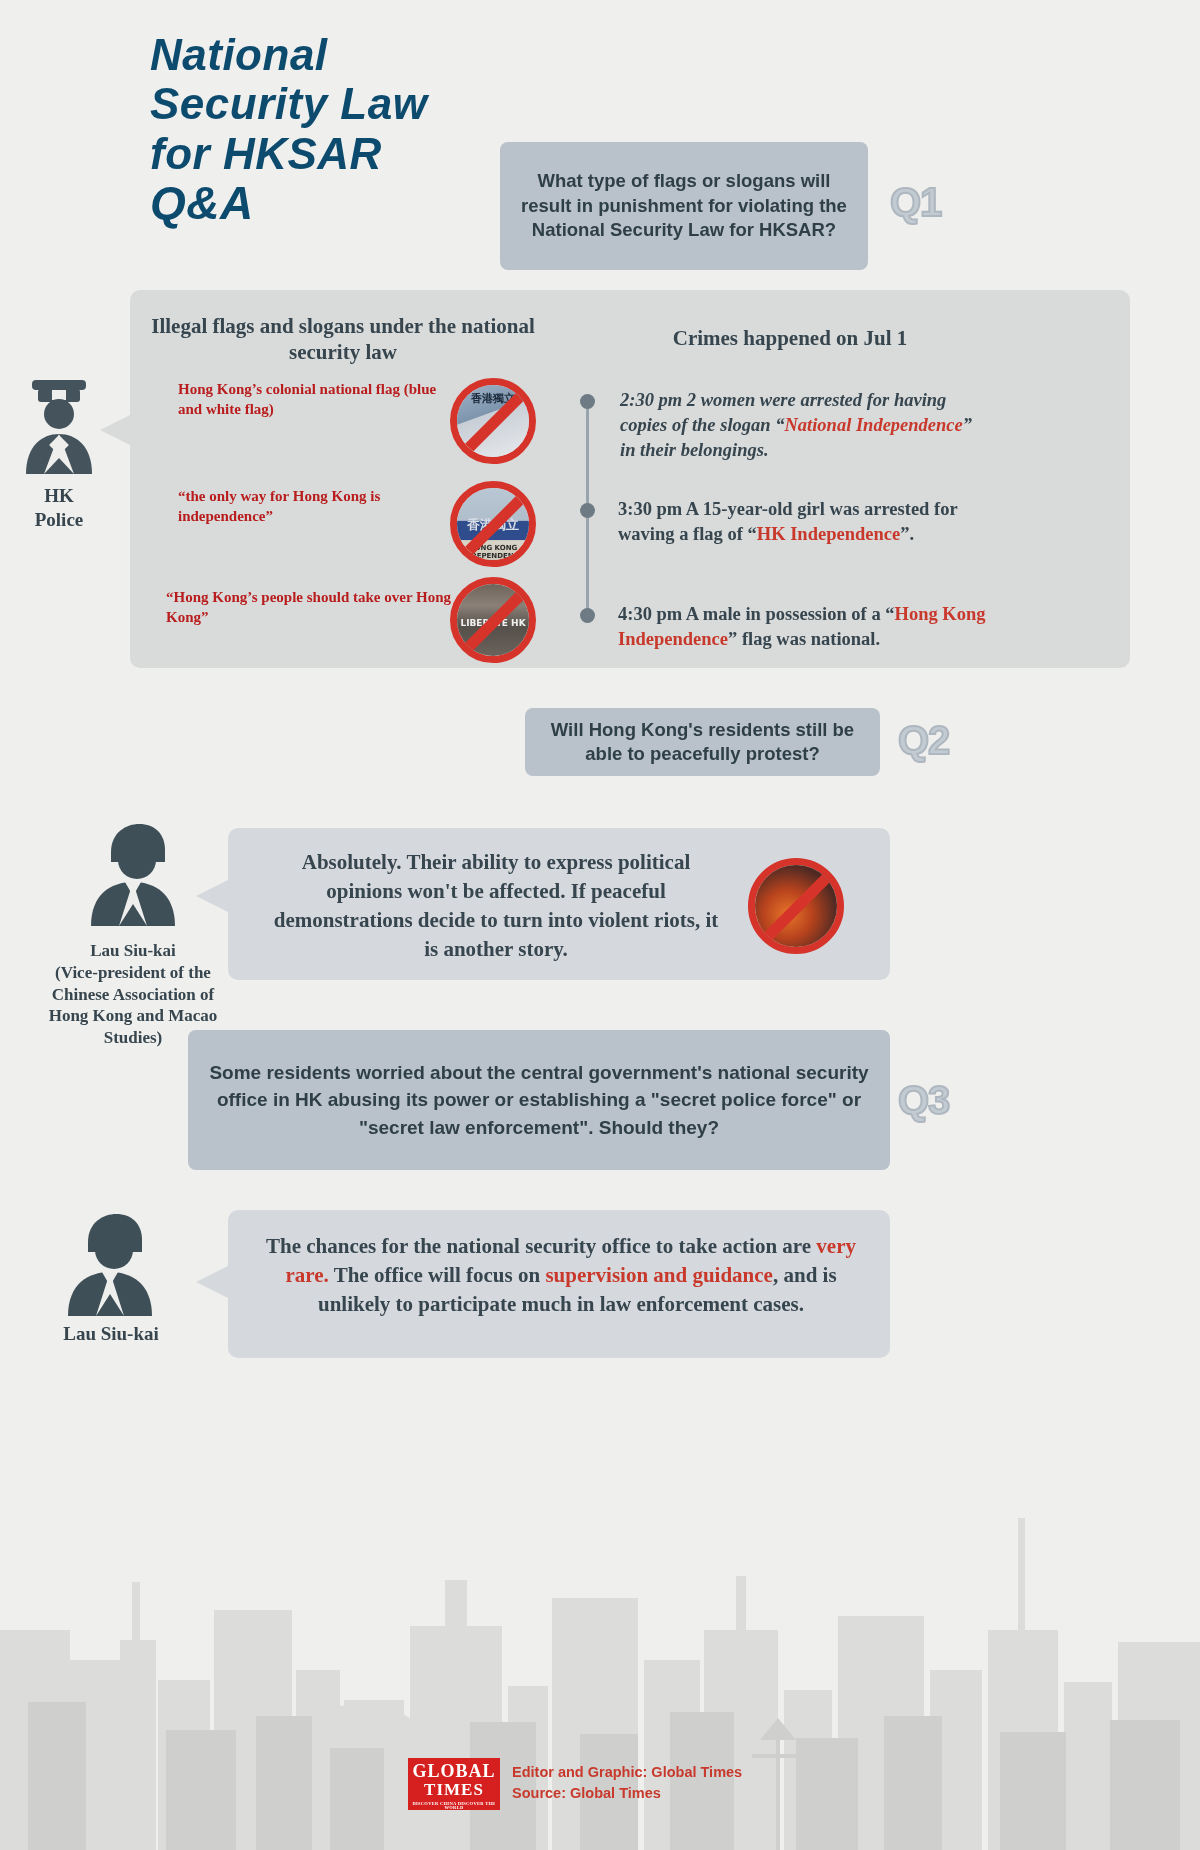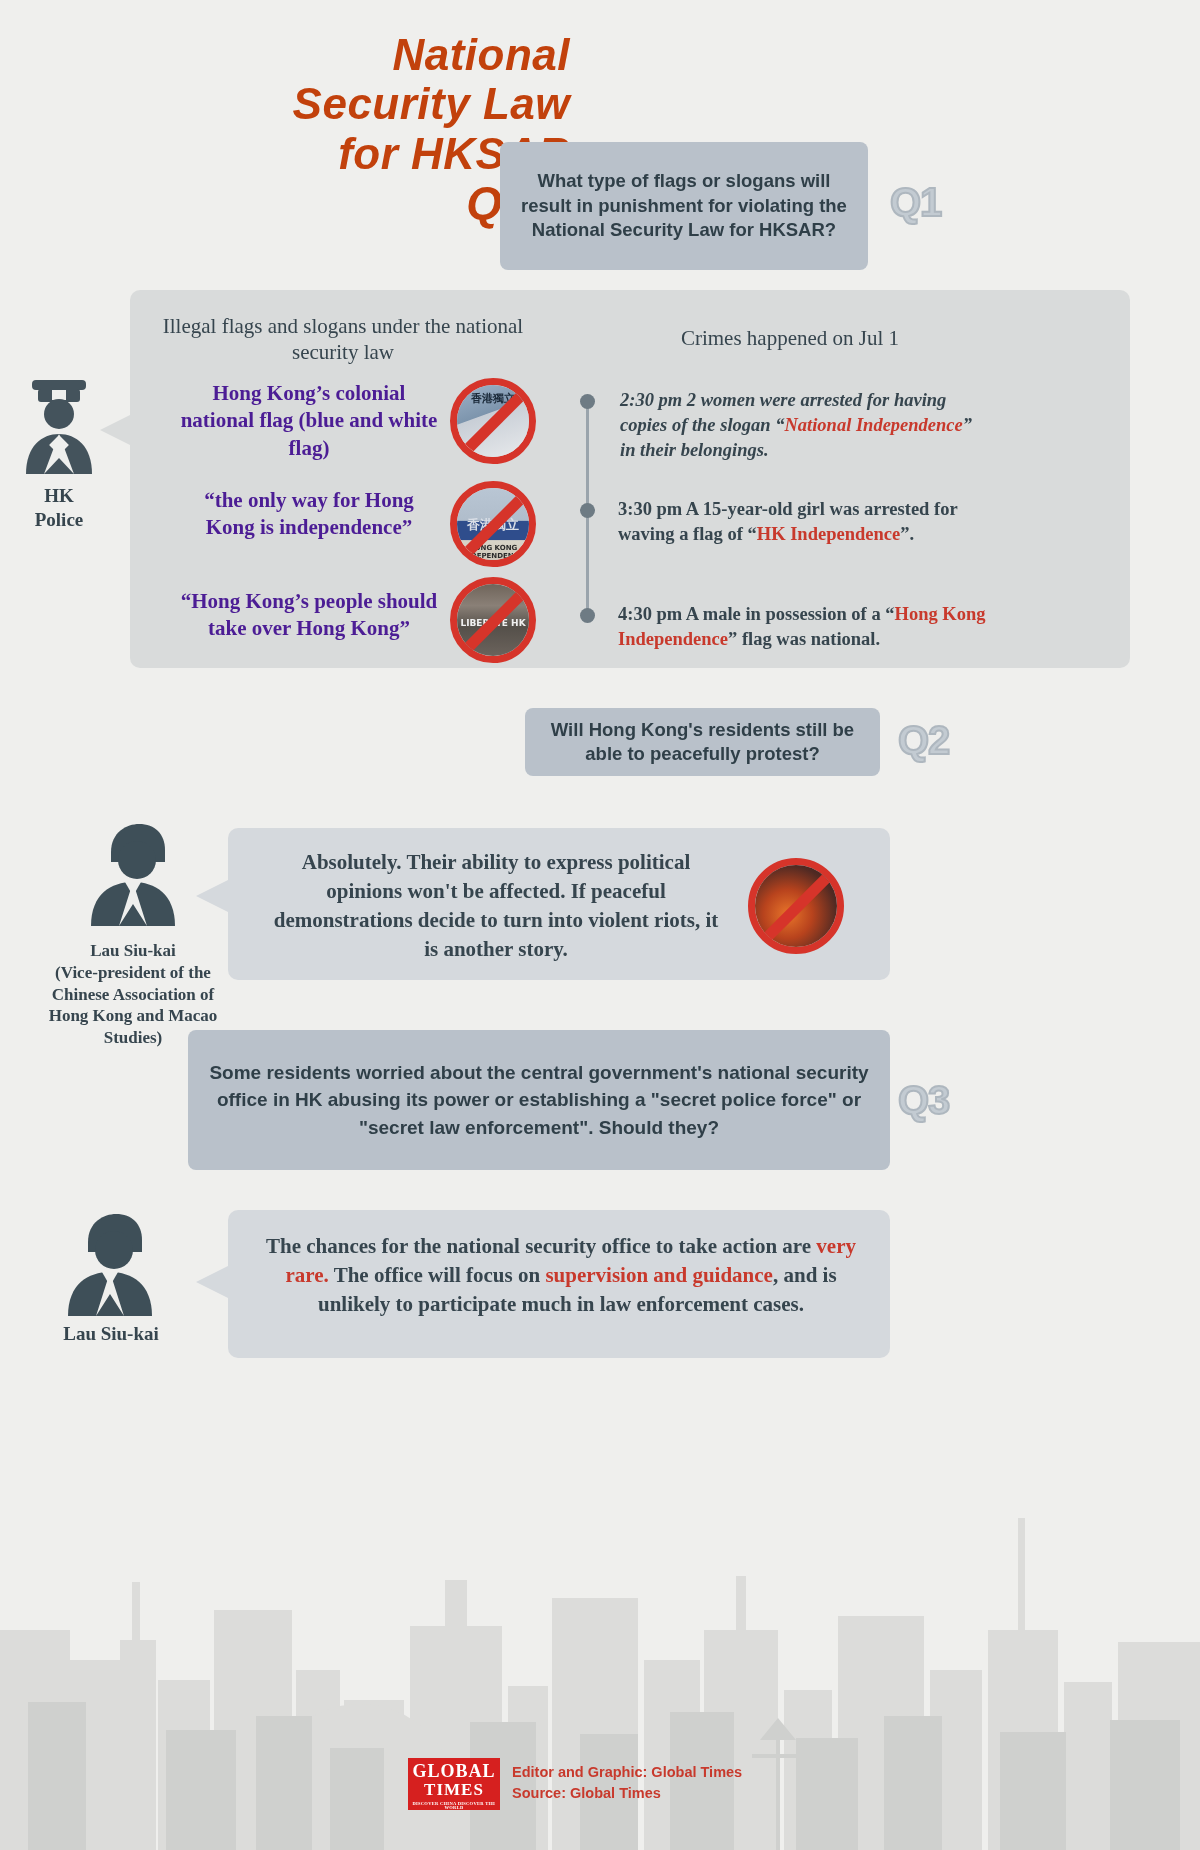--- a/index.html
+++ b/index.html
@@ -10,21 +10,21 @@
     color:#39474f;
   }
   .wrap{position:absolute;inset:0;}
 
   
   .title{
     position:absolute;left:150px;top:30px;width:420px;
     font-family:"Liberation Sans", sans-serif;
     font-weight:bold;font-style:italic;
     font-size:44px;line-height:1.12;
-    color:#c2410c;text-align:right;
+    color:#0c4a6e;text-align:left;
     letter-spacing:0.5px;
   }
   .title .ln{display:block;}
   .title .qa{font-size:46px;}
 
   
   .qbox{
     position:absolute;background:#b9c1ca;border-radius:8px;
     font-family:"Liberation Sans", sans-serif;font-weight:bold;
     color:#2f3f48;text-align:center;
@@ -43,26 +43,26 @@
   .panel.light{background:#d5d9dd;}
 
   
   .tail{
     position:absolute;width:0;height:0;
     border-top:16px solid transparent;border-bottom:16px solid transparent;
   }
 
   
   .hdr{
-    font-family:"Liberation Serif", serif;font-weight:normal;font-size:21px;
+    font-family:"Liberation Serif", serif;font-weight:bold;font-size:21px;
     color:#36454e;text-align:center;line-height:1.25;
   }
   .flagitem{
-    font-family:"Liberation Serif", serif;font-weight:bold;font-size:21px;
-    color:#4c1d95;text-align:center;line-height:1.3;
+    font-family:"Liberation Serif", serif;font-weight:bold;font-size:15px;
+    color:#b91c1c;line-height:1.3;
   }
 
   
   .prohib{
     position:absolute;width:86px;height:86px;border-radius:50%;
     border:7px solid #d6342a;overflow:hidden;box-sizing:border-box;
   }
   .prohib .inner{position:absolute;inset:0;}
   .prohib:after{
     content:"";position:absolute;left:-6%;top:46%;width:112%;height:11px;

